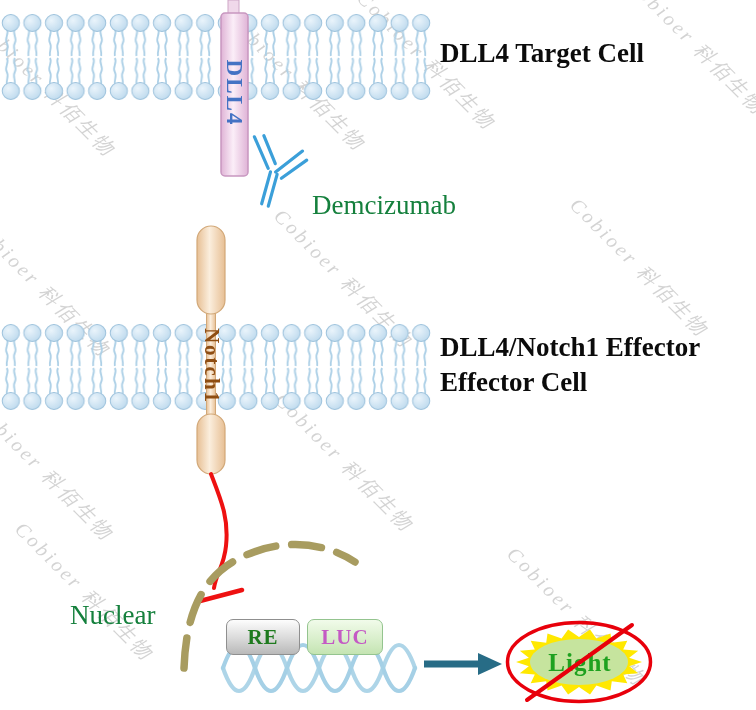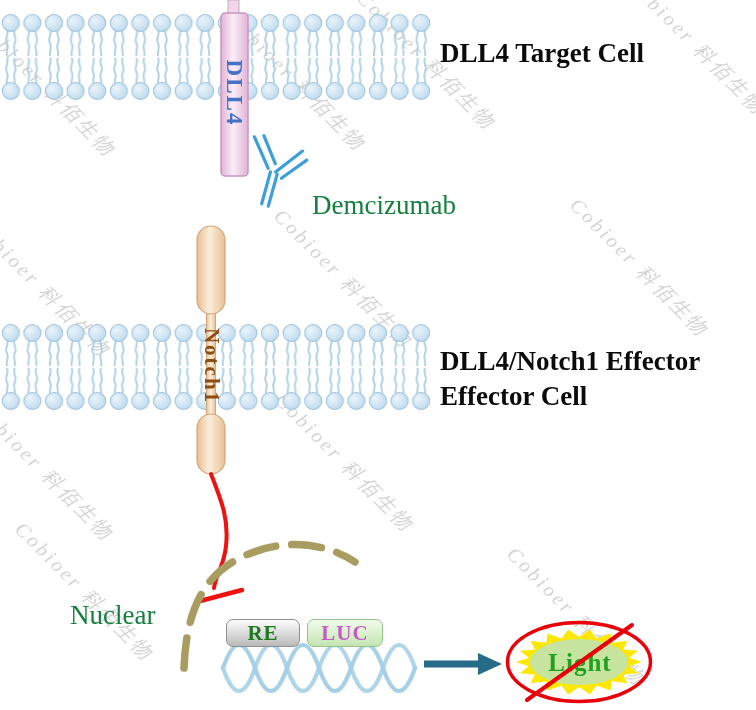--- a/index.html
+++ b/index.html
@@ -24,21 +24,21 @@
   
   .vlabel{
     position:absolute;width:100px;height:26px;text-align:center;
     font-weight:bold;transform:rotate(90deg);transform-origin:center;
     letter-spacing:2px;
   }
   .dll4-label{color:#4472c4;font-size:23px;}
   .notch-label{color:#8e4d12;font-size:21px;}
   
   .re-box,.luc-box{
-    position:absolute;height:28px;border-radius:7px;display:flex;
+    position:absolute;height:36px;border-radius:7px;display:flex;
     align-items:center;justify-content:center;font-weight:bold;font-size:21px;
     letter-spacing:1px;box-sizing:border-box;
   }
   .re-box{
     left:226px;top:619px;width:74px;color:#1e7a1e;
     background:linear-gradient(180deg,#fdfdfd 0%,#d9d9d9 55%,#b9b9b9 100%);
     border:1px solid #8f8f8f;
   }
   .luc-box{
     left:307px;top:619px;width:76px;color:#c45ac4;
@@ -163,18 +163,18 @@
     <polygon fill="#ffe800" points="138,42 125.2,46.3 134.2,53.3 119.2,54.5 123.3,63.2 107.8,61.2 106.5,70.6 92.4,65.5 86,74.5 75,67 64.1,74.5 57.6,65.5 43.5,70.6 42.2,61.2 26.7,63.2 30.8,54.5 15.8,53.3 24.8,46.3 12,42 24.8,37.7 15.8,30.7 30.8,29.5 26.7,20.8 42.2,22.8 43.5,13.4 57.6,18.5 64.1,9.5 75,17 86,9.5 92.4,18.5 106.5,13.4 107.8,22.8 123.3,20.8 119.2,29.5 134.2,30.7 125.2,37.7"></polygon>
     <ellipse cx="75" cy="42" rx="49" ry="23" fill="#c6e49e"></ellipse>
   </svg>
   <div class="light-label">Light</div>
   <svg class="abs" style="left:504px;top:620px" width="152" height="86">
     <line x1="128" y1="5" x2="23" y2="80" stroke="#e8000b" stroke-width="4" stroke-linecap="round"></line>
     <ellipse cx="75" cy="42" rx="71.5" ry="39.5" fill="none" stroke="#e8000b" stroke-width="3.5"></ellipse>
   </svg>
 
   <div class="cell-label" style="left:440px;top:36px;width:312px">DLL4 Target Cell</div>
-  <div class="cell-label" style="left:440px;top:344px;width:305px">
+  <div class="cell-label" style="left:440px;top:330px;width:305px">
     <div>DLL4/Notch1 Effector</div>
     <div>Effector Cell</div>
   </div>
 
 </div>
 
 </body></html>

